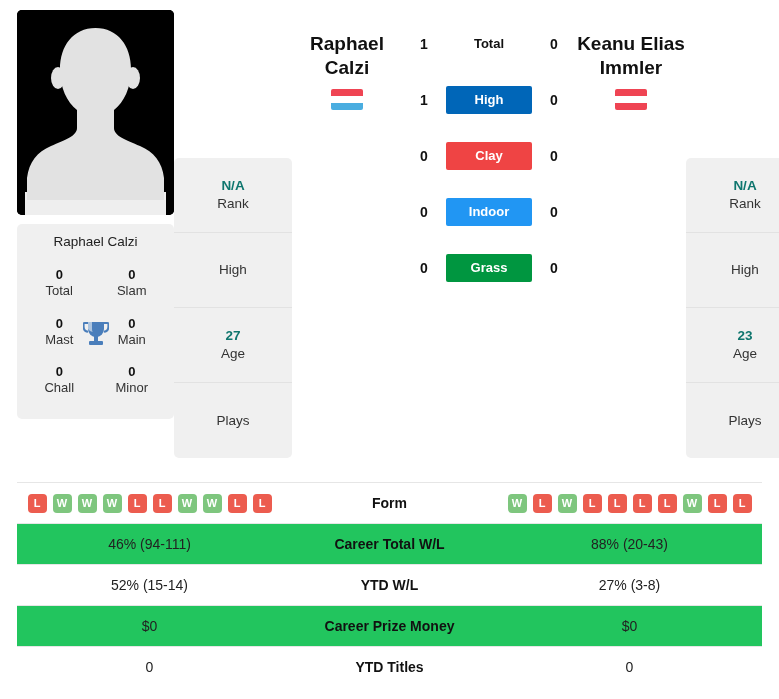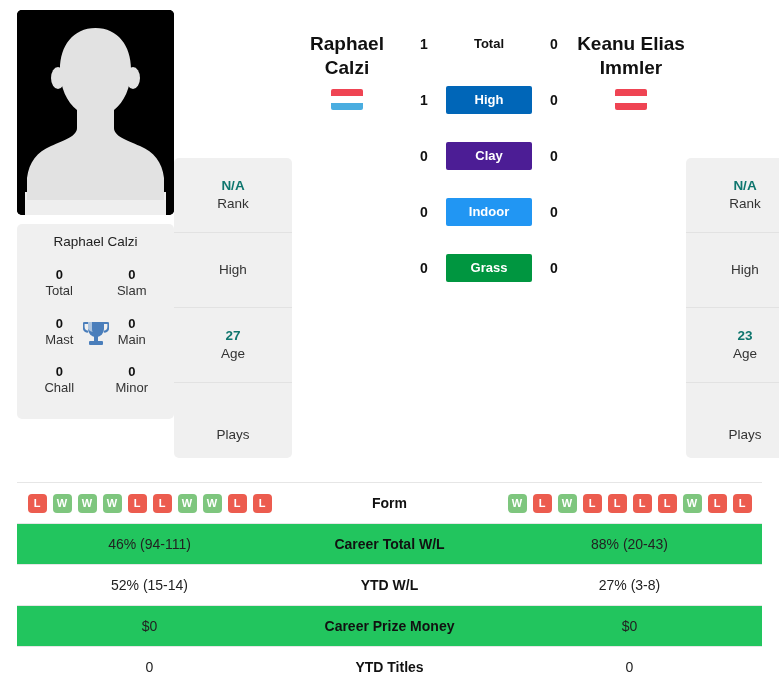--- a/index.html
+++ b/index.html
@@ -76,21 +76,21 @@
   }
   .info-row {
     text-align: center;
     padding: 14px 4px;
     border-bottom: 1px solid #e2e2e2;
     min-height: 75px;
     display: flex;
     flex-direction: column;
     justify-content: center;
   }
-  .info-row:last-child { border-bottom: none; justify-content: flex-end; }
+  .info-row:last-child { border-bottom: none; }
   .info-row .val { font-size: 13.5px; font-weight: bold; color: #0f766e; line-height: 1.3; }
   .info-row .key { font-size: 13.5px; color: #333; line-height: 1.3; }
   .info-row .key-only { font-size: 13.5px; color: #333; line-height: 1.3; }
 
   
   .name-block { text-align: center; padding-top: 22px; }
   .player-name {
     font-size: 19px;
     font-weight: bold;
     line-height: 1.25;
@@ -270,21 +270,21 @@
             <div class="pill plain">Total</div>
             <div class="score">0</div>
           </div>
           <div class="srow">
             <div class="score">1</div>
             <div class="pill" style="background:#0066b8">High</div>
             <div class="score">0</div>
           </div>
           <div class="srow">
             <div class="score">0</div>
-            <div class="pill" style="background:#4c1d95">Clay</div>
+            <div class="pill" style="background:#ef4444">Clay</div>
             <div class="score">0</div>
           </div>
           <div class="srow">
             <div class="score">0</div>
             <div class="pill" style="background:#2196f3">Indoor</div>
             <div class="score">0</div>
           </div>
           <div class="srow">
             <div class="score">0</div>
             <div class="pill" style="background:#009640">Grass</div>

